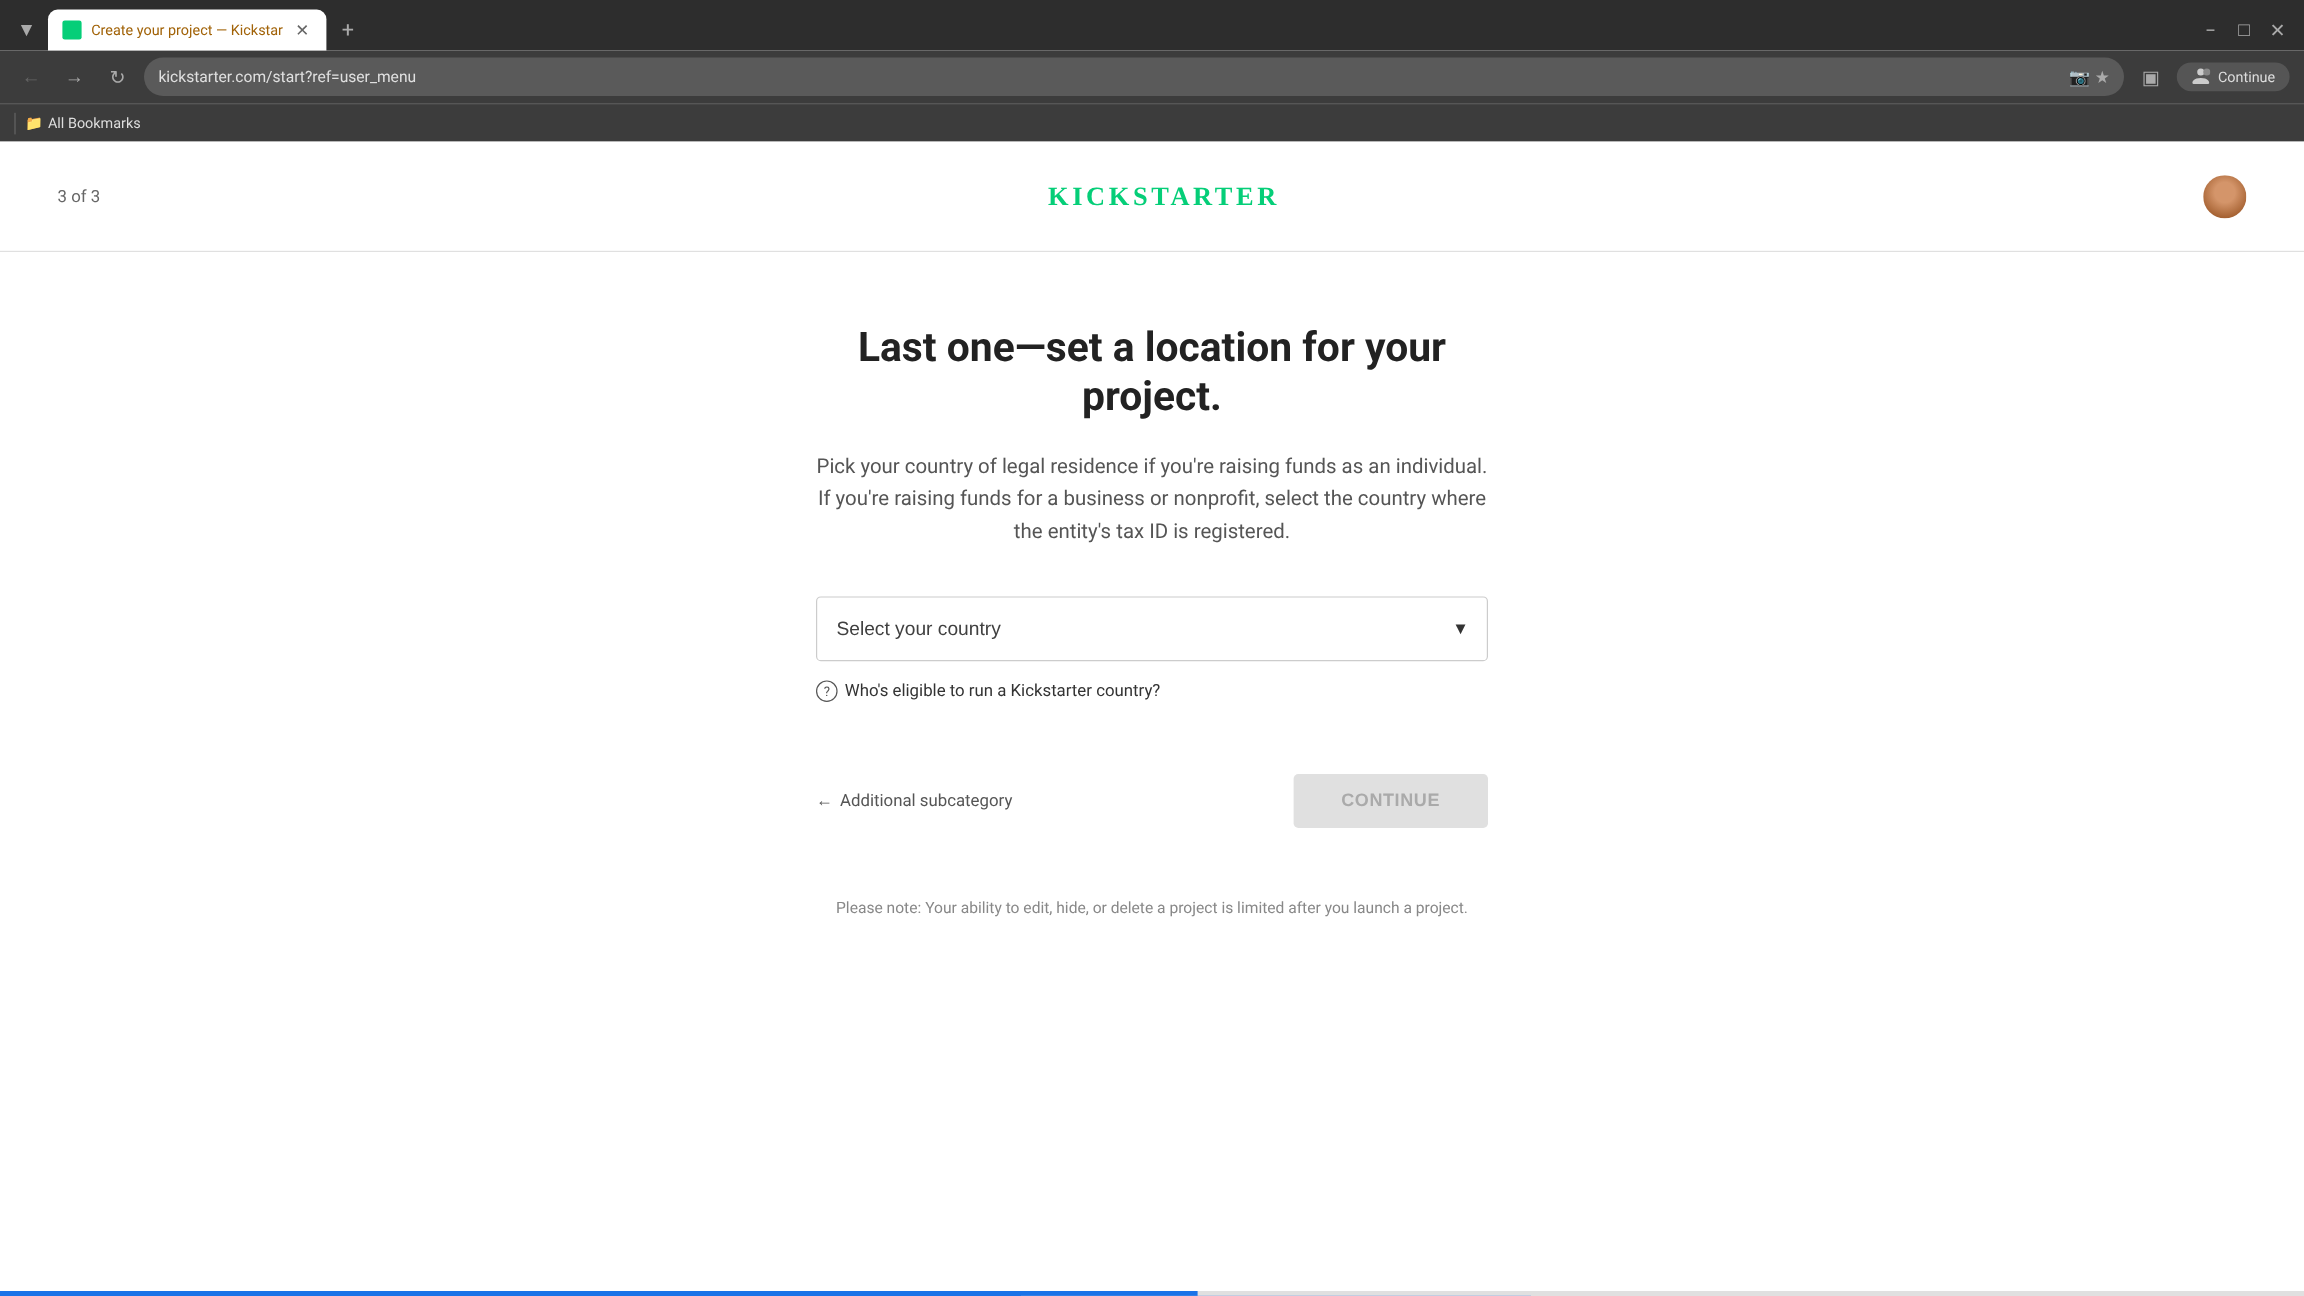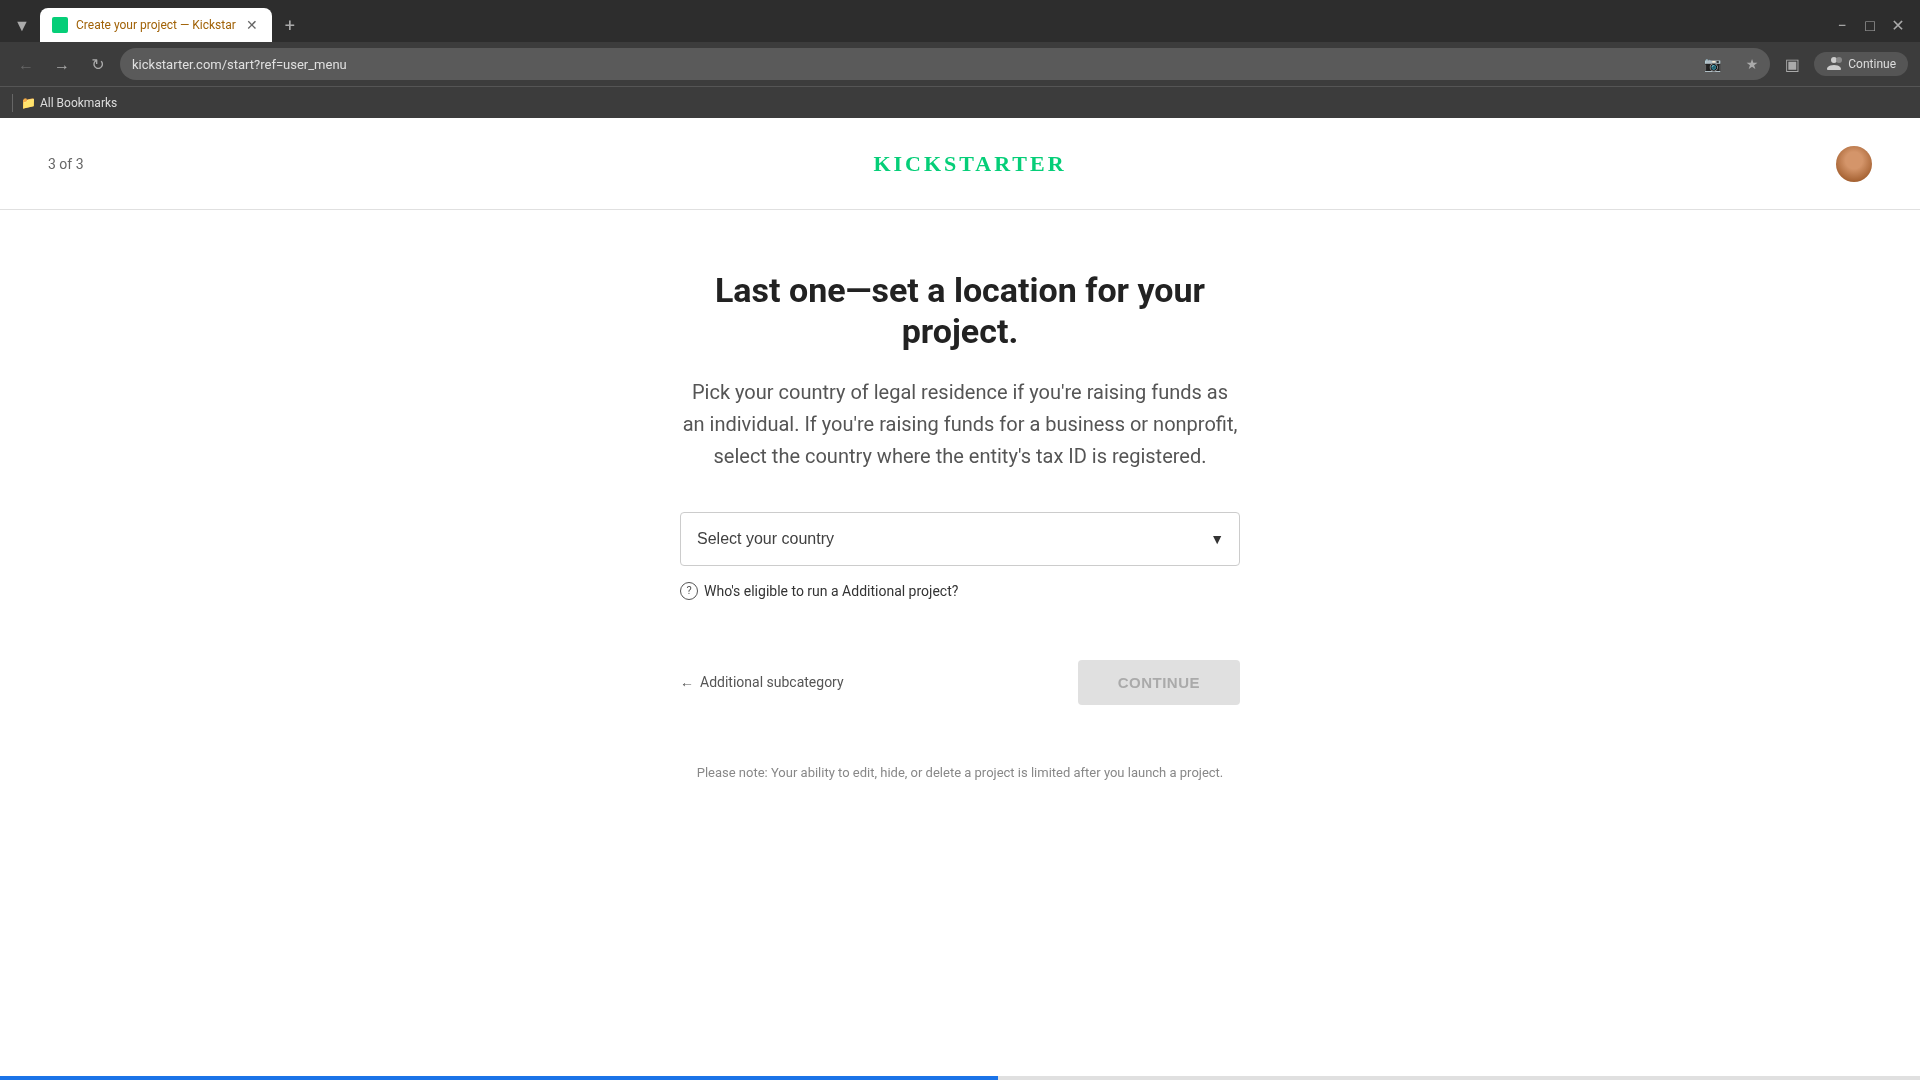--- a/index.html
+++ b/index.html
@@ -118,21 +118,21 @@
     }
 
     .address-bar {
       flex: 1;
       background: #5a5a5a;
       border-radius: 20px;
       height: 32px;
       display: flex;
       align-items: center;
       padding: 0 12px;
-      gap: 24px;
+      gap: 4px;
     }
 
     .address-text {
       font-size: 13px;
       color: #e0e0e0;
       flex: 1;
     }
 
     .address-icon {
       color: #aaa;
@@ -264,21 +264,21 @@
     .page-title {
       font-size: 34px;
       font-weight: 700;
       color: #222;
       text-align: center;
       margin-bottom: 24px;
       line-height: 1.2;
     }
 
     .page-description {
-      font-size: 20px;
+      font-size: 17px;
       color: #555;
       text-align: center;
       line-height: 1.6;
       margin-bottom: 40px;
     }
 
     .country-select-wrapper {
       position: relative;
       margin-bottom: 16px;
     }
@@ -474,21 +474,21 @@
         <option value="sg">Singapore</option>
         <option value="hk">Hong Kong</option>
         <option value="jp">Japan</option>
         <option value="mx">Mexico</option>
       </select>
       <span class="select-chevron">▼</span>
     </div>
 
     <a class="eligibility-link">
       <div class="help-icon">?</div>
-      <span>Who's eligible to run a Additional project?</span>
+      <span>Who's eligible to run a Kickstarter country?</span>
     </a>
 
     <div class="form-footer">
       <a class="back-link">
         <span>←</span>
         <span>Additional subcategory</span>
       </a>
       <button class="continue-btn" disabled="">Continue</button>
     </div>
 

